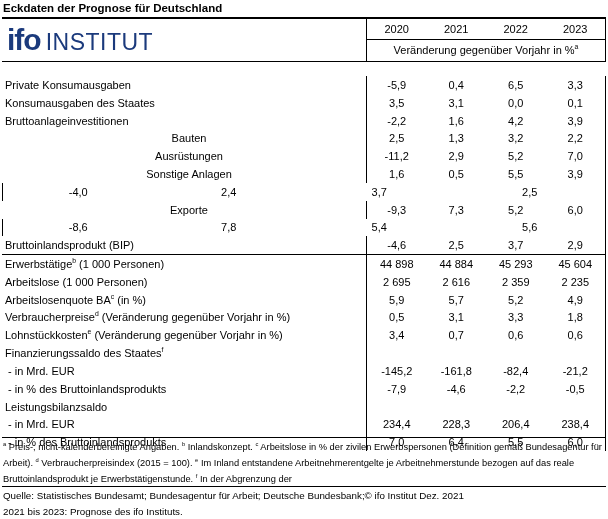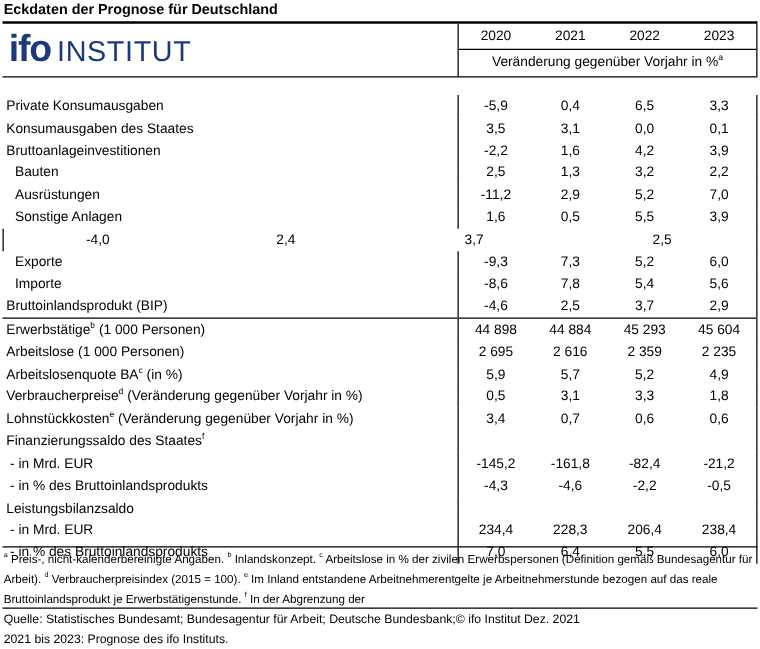--- a/index.html
+++ b/index.html
@@ -22,21 +22,21 @@
   .logo-inst{font-size:23px;font-weight:400;margin-left:5px;letter-spacing:0.5px;}
   .header-right{flex:1;border-left:1px solid #000;border-right:1px solid #000;display:flex;flex-direction:column;}
   .years{height:20px;border-bottom:1px solid #000;display:flex;}
   .years span{flex:1;text-align:center;line-height:20px;}
   .subheader{flex:1;text-align:center;line-height:21px;}
 
   .rows{position:absolute;top:76px;left:2px;right:2px;height:375px;display:flex;flex-direction:column;}
   .row{flex:1;display:flex;align-items:center;}
   .row.section{border-top:1px solid #000;}
   .lab{width:364px;box-sizing:border-box;padding-left:3px;white-space:nowrap;}
-  .row.ind1 .lab{padding-left:10px;}
+  .row.ind1 .lab{padding-left:10px;text-align:center;}
   .row.ind2 .lab{padding-left:6px;}
   .vals{flex:1;align-self:stretch;display:flex;align-items:center;border-left:1px solid #000;border-right:1px solid #000;}
   .val{width:25%;text-align:center;}
 
   sup{font-size:0.62em;vertical-align:super;line-height:0;}
 
   .footnotes{position:absolute;top:439px;left:3px;right:3px;font-size:9.3px;line-height:16px;}
   .source{position:absolute;top:488px;left:3px;right:3px;font-size:9.8px;line-height:15.5px;}
   .source-row1{display:flex;justify-content:flex-start;}
 </style>
@@ -133,21 +133,20 @@
       <div class="row ind1">
         <div class="lab">Exporte</div>
         <div class="vals">
           <div class="val">-9,3</div>
           <div class="val">7,3</div>
           <div class="val">5,2</div>
           <div class="val">6,0</div>
         </div>
       </div>
       <div class="row ind1">
-        <div class="lab">Importe</div>
         <div class="vals">
           <div class="val">-8,6</div>
           <div class="val">7,8</div>
           <div class="val">5,4</div>
           <div class="val">5,6</div>
         </div>
       </div>
       <div class="row">
         <div class="lab">Bruttoinlandsprodukt (BIP)</div>
         <div class="vals">
@@ -216,21 +215,21 @@
         <div class="vals">
           <div class="val">-145,2</div>
           <div class="val">-161,8</div>
           <div class="val">-82,4</div>
           <div class="val">-21,2</div>
         </div>
       </div>
       <div class="row ind2">
         <div class="lab">- in % des Bruttoinlandsprodukts</div>
         <div class="vals">
-          <div class="val">-4,3</div>
+          <div class="val">-7,9</div>
           <div class="val">-4,6</div>
           <div class="val">-2,2</div>
           <div class="val">-0,5</div>
         </div>
       </div>
       <div class="row">
         <div class="lab">Leistungsbilanzsaldo</div>
         <div class="vals">
           <div class="val"></div>
           <div class="val"></div>

